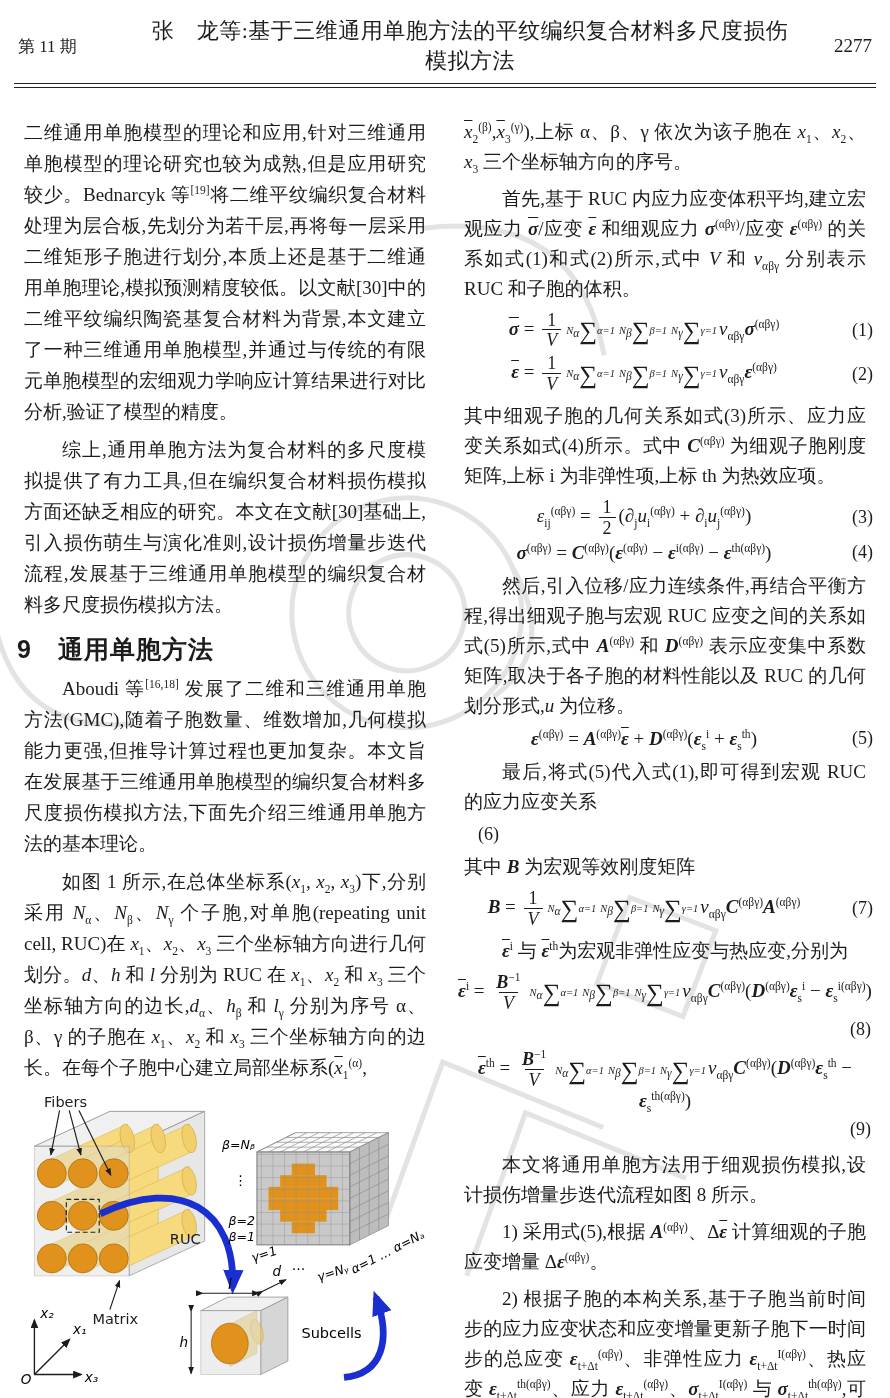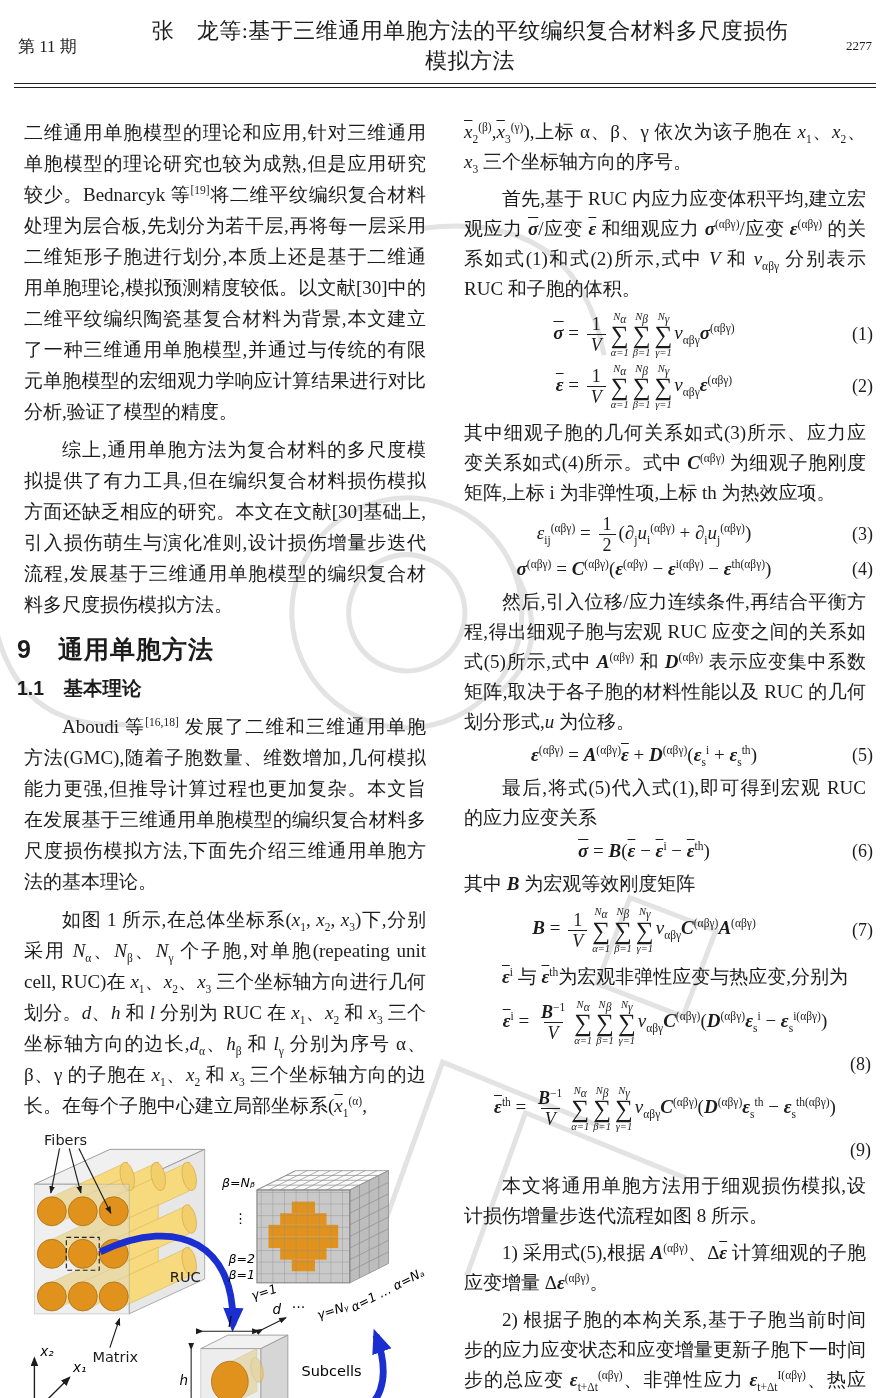--- a/index.html
+++ b/index.html
@@ -8,21 +8,21 @@
     background:#ffffff;color:#1c1c1c;
     font-family:"Liberation Serif","DejaVu Serif",serif;
   }
   
   .watermark{position:absolute;inset:0;z-index:0;pointer-events:none;}
   
   .content{position:relative;z-index:1;}
   .hdr{display:flex;align-items:center;padding:16px 18px 0 18px;font-size:17px;}
   .hdr .issue{width:130px;}
   .hdr .title{flex:1;text-align:center;font-size:22px;letter-spacing:.5px;}
-  .hdr .pageno{width:80px;text-align:right;font-size:13px;}
+  .hdr .pageno{width:80px;text-align:right;font-size:19px;}
   .hdr-rule{margin:7px 14px 0 14px;border-top:1.5px solid #222;border-bottom:1px solid #222;height:2.5px;}
   
   .cols{display:flex;gap:24px;padding:0 17px;margin-top:22px;}
   .col{width:416px;font-size:19px;line-height:31px;text-align:justify;}
   .col.right{line-height:30px;}
   p{margin:7px;}
   p.ind{text-indent:2em;}
   sup{font-size:11.5px;vertical-align:super;line-height:0;}
   sub{font-size:11.5px;vertical-align:sub;line-height:0;}
   .bar{text-decoration:overline;}
@@ -30,21 +30,21 @@
   h2.sec{font-size:25px;margin:14px 0 8px 0;font-family:"Liberation Sans","DejaVu Sans",sans-serif;font-weight:700;letter-spacing:1px;}
   h3.subsec{font-size:19.5px;margin:8px 0 6px 0;font-family:"Liberation Sans","DejaVu Sans",sans-serif;font-weight:700;}
   
   .eqrow{display:flex;align-items:center;margin:4px 0;line-height:normal;}
   .eqbody{flex:1;text-align:center;font-size:19px;}
   .eqnum{width:42px;text-align:right;font-size:18px;}
   .eqnum-line{text-align:right;font-size:18px;margin:2px 2px 8px 0;line-height:26px;}
   .frac{display:inline-flex;flex-direction:column;align-items:center;vertical-align:middle;line-height:1.05;margin:0 3px;font-size:18px;}
   .frac .den{border-top:1.3px solid #1c1c1c;padding:1px 4px 0 4px;}
   .frac > span:first-child{padding:0 4px;}
-  .sum{display:inline-flex;flex-direction:column;vertical-align:middle;line-height:1;margin:0 2px;}
+  .sum{display:inline-flex;flex-direction:row;align-items:center;vertical-align:middle;line-height:1;margin:0 2px;}
   .sum .lim{font-size:10.5px;font-style:italic;line-height:1.1;}
   .sum .sig{font-size:25px;line-height:1;}
   
   .figwrap{margin-top:10px;}
   .figcap{text-align:center;font-size:18px;line-height:28px;}
   svg text{font-family:"DejaVu Sans","Liberation Sans",sans-serif;}
 </style>
 </head>
 <body>
 
@@ -69,21 +69,20 @@
     <span class="pageno">2277</span>
   </div>
   <div class="hdr-rule"></div>
 
   <div class="cols">
 
     <div class="col">
       <p>二维通用单胞模型的理论和应用,针对三维通用单胞模型的理论研究也较为成熟,但是应用研究较少。Bednarcyk 等<sup>[19]</sup>将二维平纹编织复合材料处理为层合板,先划分为若干层,再将每一层采用二维矩形子胞进行划分,本质上还是基于二维通用单胞理论,模拟预测精度较低。以文献[30]中的二维平纹编织陶瓷基复合材料为背景,本文建立了一种三维通用单胞模型,并通过与传统的有限元单胞模型的宏细观力学响应计算结果进行对比分析,验证了模型的精度。</p>
       <p class="ind">综上,通用单胞方法为复合材料的多尺度模拟提供了有力工具,但在编织复合材料损伤模拟方面还缺乏相应的研究。本文在文献[30]基础上,引入损伤萌生与演化准则,设计损伤增量步迭代流程,发展基于三维通用单胞模型的编织复合材料多尺度损伤模拟方法。</p>
       <h2 class="sec">9　通用单胞方法</h2>
-      <h3 class="subsec">1.1　基本理论</h3>
       <p class="ind">Aboudi 等<sup>[16,18]</sup> 发展了二维和三维通用单胞方法(GMC),随着子胞数量、维数增加,几何模拟能力更强,但推导计算过程也更加复杂。本文旨在发展基于三维通用单胞模型的编织复合材料多尺度损伤模拟方法,下面先介绍三维通用单胞方法的基本理论。</p>
       <p class="ind">如图 1 所示,在总体坐标系(<i>x</i><sub>1</sub>, <i>x</i><sub>2</sub>, <i>x</i><sub>3</sub>)下,分别采用 <i>N</i><sub>α</sub>、<i>N</i><sub>β</sub>、<i>N</i><sub>γ</sub> 个子胞,对单胞(repeating unit cell, RUC)在 <i>x</i><sub>1</sub>、<i>x</i><sub>2</sub>、<i>x</i><sub>3</sub> 三个坐标轴方向进行几何划分。<i>d</i>、<i>h</i> 和 <i>l</i> 分别为 RUC 在 <i>x</i><sub>1</sub>、<i>x</i><sub>2</sub> 和 <i>x</i><sub>3</sub> 三个坐标轴方向的边长,<i>d</i><sub>α</sub>、<i>h</i><sub>β</sub> 和 <i>l</i><sub>γ</sub> 分别为序号 α、β、γ 的子胞在 <i>x</i><sub>1</sub>、<i>x</i><sub>2</sub> 和 <i>x</i><sub>3</sub> 三个坐标轴方向的边长。在每个子胞中心建立局部坐标系(<span class="bar"><i>x</i></span><sub>1</sub><sup>(α)</sup>,</p>
 
       <div class="figwrap">
         <svg width="416" height="296" viewBox="0 0 430 300">
           <defs>
             <marker id="ab" markerWidth="9" markerHeight="8" refX="7" refY="3" orient="auto" markerUnits="userSpaceOnUse">
               <path d="M0,0L8,3L0,6z" fill="#1c1c1c"></path>
             </marker>
             <marker id="abBig" markerWidth="11" markerHeight="10" refX="8" refY="4" orient="auto" markerUnits="userSpaceOnUse">
@@ -274,21 +273,20 @@
       <p class="ind">然后,引入位移/应力连续条件,再结合平衡方程,得出细观子胞与宏观 RUC 应变之间的关系如式(5)所示,式中 <b class="v">A</b><sup>(αβγ)</sup> 和 <b class="v">D</b><sup>(αβγ)</sup> 表示应变集中系数矩阵,取决于各子胞的材料性能以及 RUC 的几何划分形式,<i>u</i> 为位移。</p>
 
       <div class="eqrow">
         <span class="eqbody"><b class="v">ε</b><sup>(αβγ)</sup> = <b class="v">A</b><sup>(αβγ)</sup><b class="v bar">ε</b> + <b class="v">D</b><sup>(αβγ)</sup>(<b class="v">ε</b><sub>s</sub><sup>i</sup> + <b class="v">ε</b><sub>s</sub><sup>th</sup>)</span>
         <span class="eqnum">(5)</span>
       </div>
 
       <p class="ind">最后,将式(5)代入式(1),即可得到宏观 RUC 的应力应变关系</p>
 
       <div class="eqrow">
-        <span class="eqbody"><b class="v bar">σ</b> = <b class="v">B</b>(<b class="v bar">ε</b> − <b class="v bar">ε</b><sup>i</sup> − <b class="v bar">ε</b><sup>th</sup>)</span>
         <span class="eqnum">(6)</span>
       </div>
 
       <p>其中 <b class="v">B</b> 为宏观等效刚度矩阵</p>
 
       <div class="eqrow">
         <span class="eqbody"><b class="v">B</b> = <span class="frac">
               <span>1</span>
               <span class="den"><i>V</i></span>
             </span><span class="sum">

